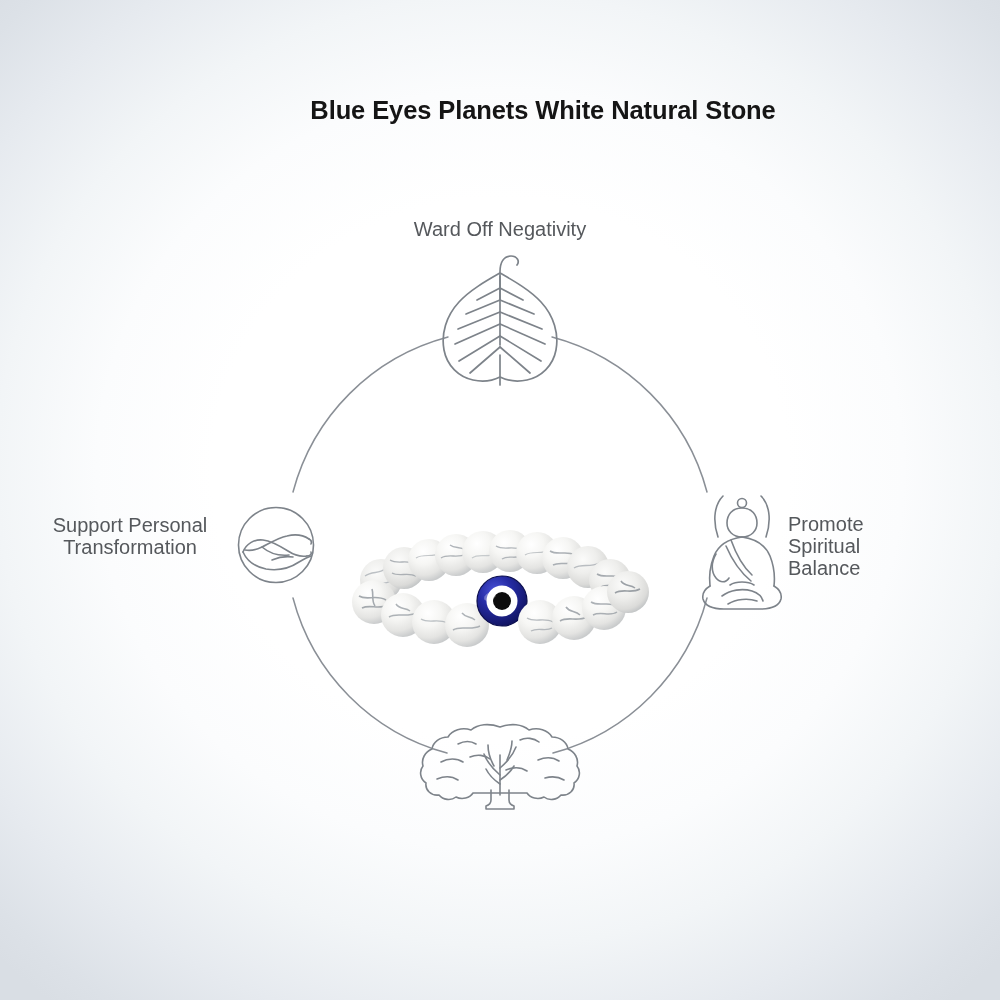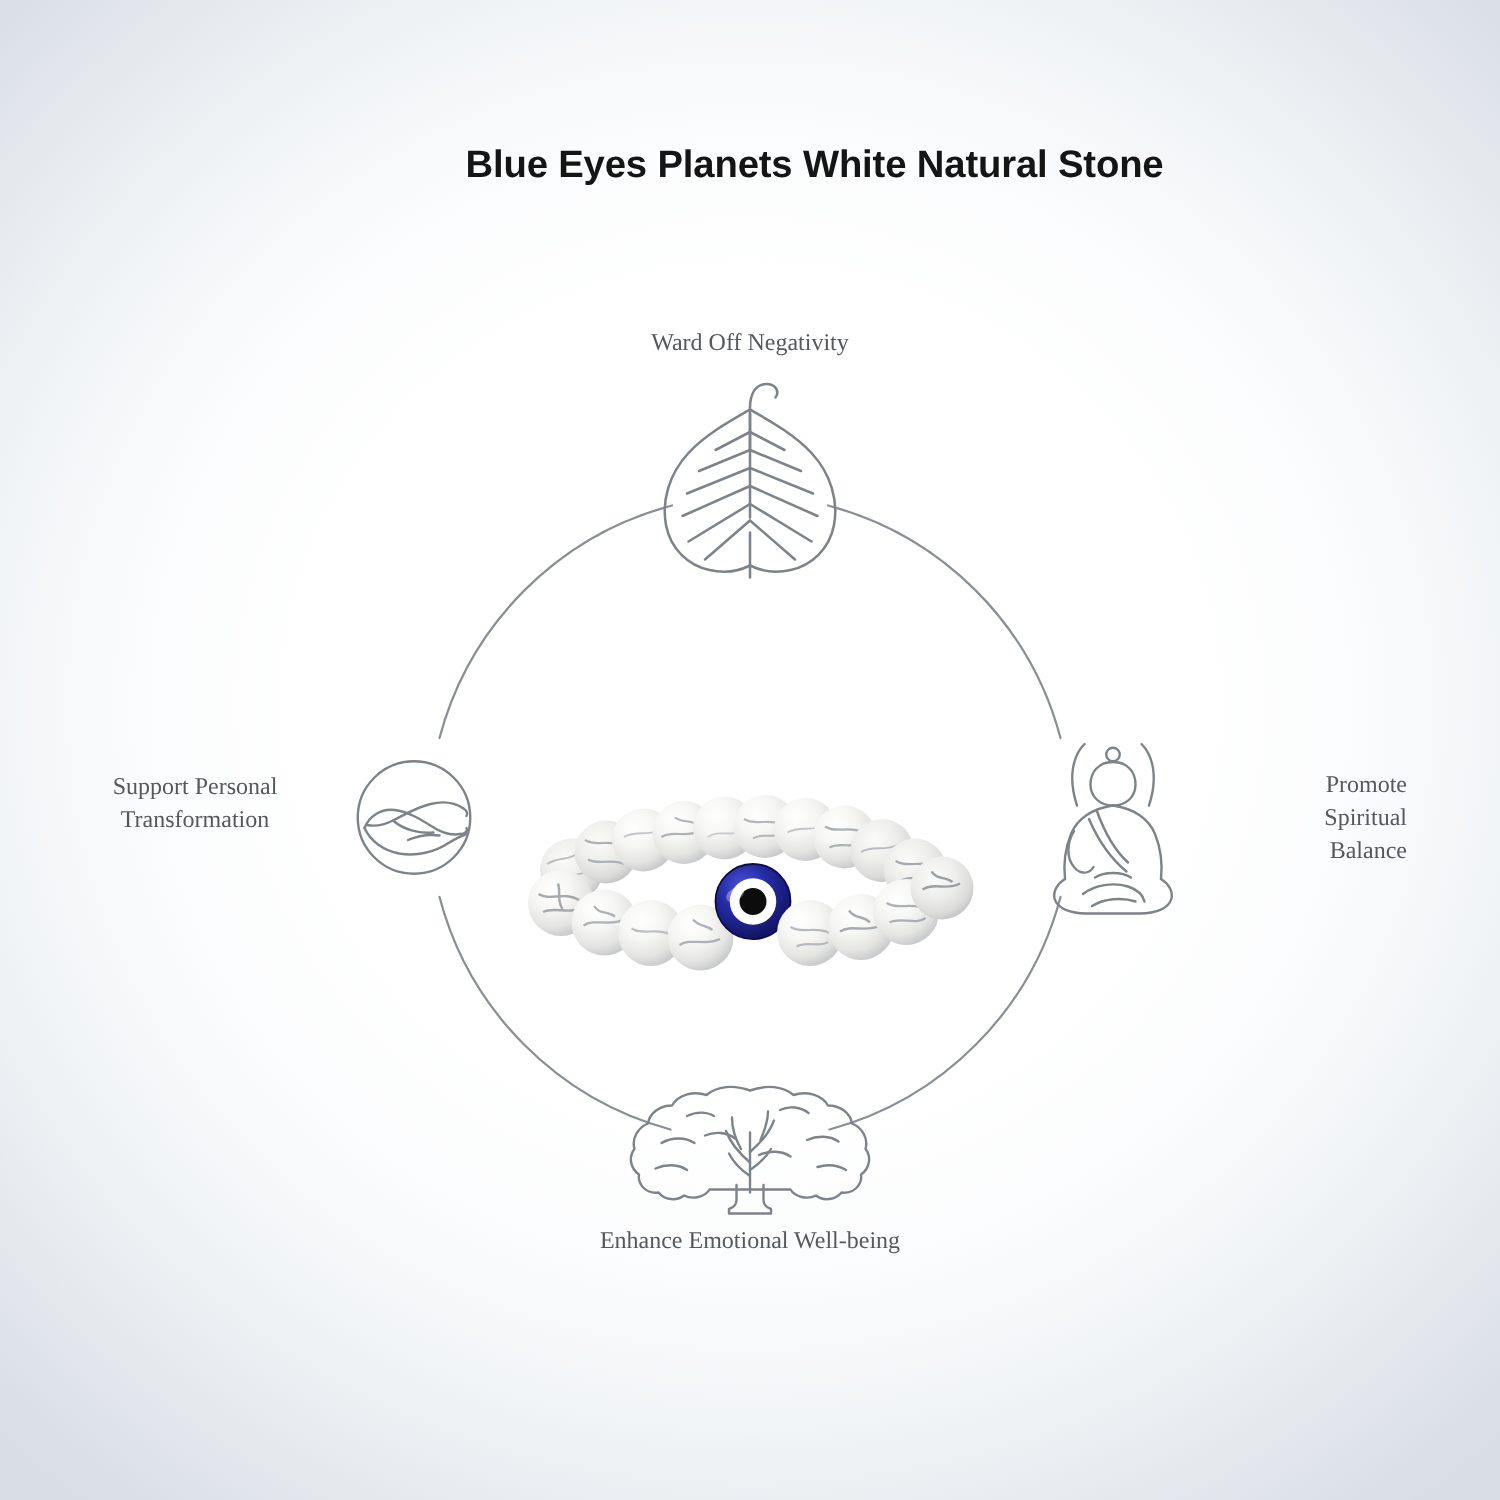--- a/index.html
+++ b/index.html
@@ -53,37 +53,37 @@
     position: absolute;
     left: 0;
     top: 0;
     width: 1000px;
     height: 1000px;
   }
 
   
   .label {
     position: absolute;
-    font-family: Liberation Serif, serif;
-    font-size: 16px;
+    font-family: Liberation Sans, sans-serif;
+    font-size: 20px;
     line-height: 22px;
     color: #55585c;
     white-space: pre-line;
   }
   .label-top {
     left: 300px;
     top: 218px;
     width: 400px;
     text-align: center;
   }
   .label-right {
     left: 788px;
     top: 513px;
     width: 150px;
-    text-align: right;
+    text-align: left;
   }
   .label-left {
     left: 30px;
     top: 514px;
     width: 200px;
     text-align: center;
   }
   .label-bottom {
     left: 300px;
     top: 817px;
@@ -402,18 +402,17 @@
       </g>
     </g>
   </svg>
 
   <div class="label label-top">Ward Off Negativity</div>
 
   <div class="label label-right">Promote
 Spiritual
 Balance</div>
 
-  <div class="label label-bottom">Enhance Emotional Well-being</div>
 
   <div class="label label-left">Support Personal
 Transformation</div>
 
 </div>
 
 </body></html>

